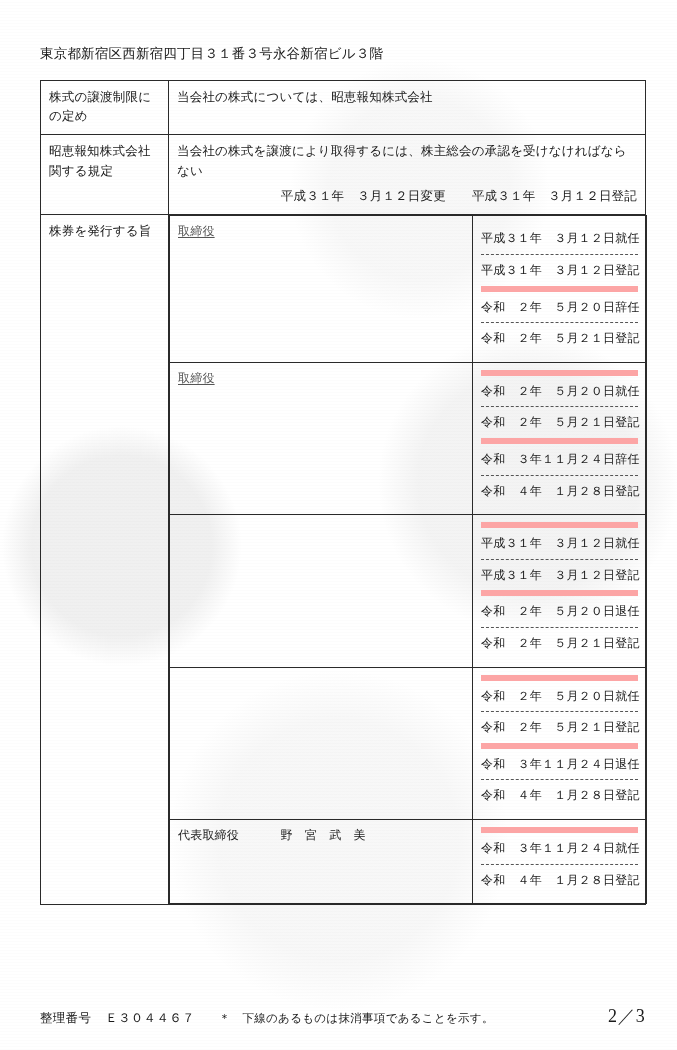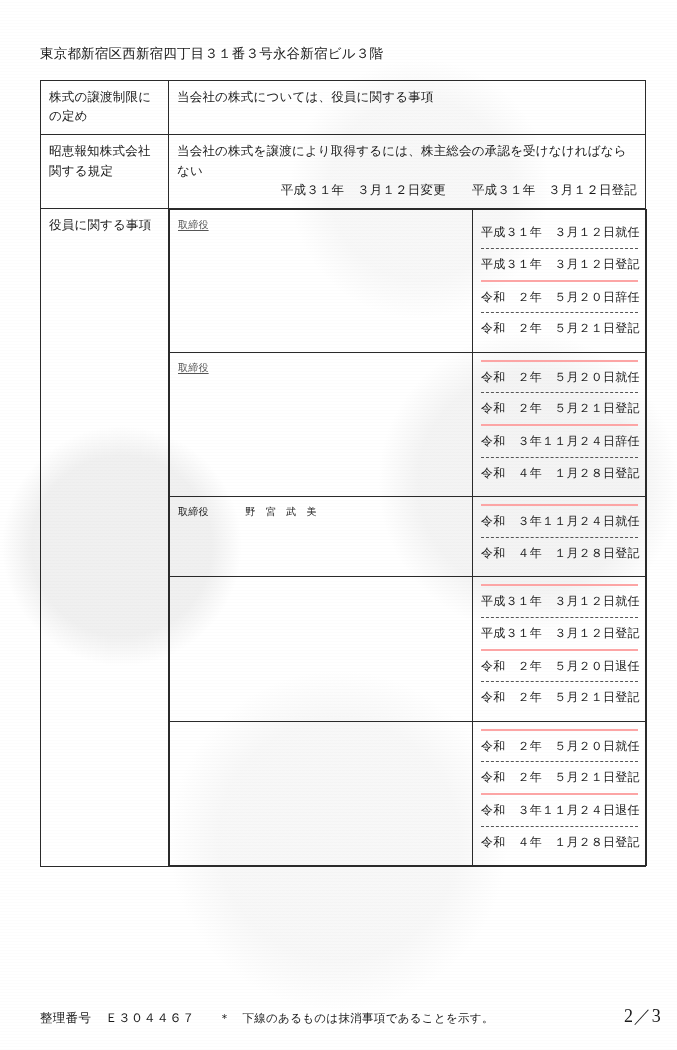--- a/index.html
+++ b/index.html
@@ -82,58 +82,60 @@
     table-layout: fixed;
   }
   .officer-table td {
     border: none;
     padding: 0;
   }
   .officer-name-cell {
     border-right: 1px solid #2a2a2a !important;
     vertical-align: top;
     padding: 8px 6px 10px 14px;
-    font-size: 10px;
+    font-size: 12px;
     letter-spacing: 1px;
     white-space: nowrap;
+    font-family: Liberation Mono, monospace;
   }
   .grp-sep { border-top: 1px solid #2a2a2a !important; }
   .dates-cell { padding: 0; vertical-align: top; }
   .date-row {
     padding: 6px 10px 6px 0;
     text-align: right;
     font-size: 12px;
     white-space: nowrap;
     letter-spacing: 0.2px;
   }
   .date-row.dashed-top { border-top: 1px dashed #555; }
-  .date-row.solid-top  { border-top: 2px solid #fca5a5; }
+  .date-row.solid-top  { border-top: 6px solid #fca5a5; }
 
   
   .cancelled {
     color: #555;
     text-decoration: underline;
     text-decoration-thickness: 1px;
     text-underline-offset: 2px;
   }
   .ghost {
     color: rgba(60,60,60,0.18);
   }
 
   .mod-line {
+    margin-top: 6px;
     text-align: right;
     white-space: nowrap;
     letter-spacing: 0.2px;
   }
   .mod-line .gap { display: inline-block; width: 26px; }
 
   .footer {
     position: absolute;
     left: 40px;
-    right: 16px;
+    right: 32px;
     bottom: 22px;
     display: flex;
     align-items: baseline;
     font-size: 12.5px;
     letter-spacing: 0.3px;
     z-index: 3;
   }
   .footer .seiri { white-space: nowrap; }
   .footer .note { margin-left: 24px; font-size: 11.5px; white-space: nowrap; }
   .footer .pageno { margin-left: auto; font-size: 18px; white-space: nowrap; }
@@ -156,40 +158,40 @@
       <col class="col-body">
       <col class="col-date">
     </colgroup>
     <tbody>
 
       <tr>
         <td class="label-cell">
           <div>株式の譲渡制限に</div>
           <div>の定め</div>
         </td>
-        <td colspan="2">当会社の株式については、役員に関する事項</td>
+        <td colspan="2">当会社の株式については、昭恵報知株式会社</td>
       </tr>
 
 
       <tr>
         <td class="label-cell">
           <div>昭恵報知株式会社</div>
           <div>関する規定</div>
         </td>
         <td colspan="2">
           <div>当会社の株式を譲渡により取得するには、株主総会の承認を受けなければなら</div>
           <div>ない</div>
           <div class="mod-line">
             <span>平成３１年　３月１２日変更</span><span class="gap"></span><span>平成３１年　３月１２日登記</span>
           </div>
         </td>
       </tr>
 
       <tr>
-        <td class="label-cell officer-label">役員に関する事項</td>
+        <td class="label-cell officer-label">株券を発行する旨</td>
         <td colspan="2" style="padding:0;">
           <table class="officer-table">
             <colgroup>
               <col style="width:303px">
               <col style="width:174px">
             </colgroup>
             <tbody>
 
               <tr>
                 <td class="officer-name-cell">
@@ -210,30 +212,20 @@
                   <span class="ghost"></span>
                 </td>
                 <td class="dates-cell">
                   <div class="date-row solid-top">令和　２年　５月２０日就任</div>
                   <div class="date-row dashed-top">令和　２年　５月２１日登記</div>
                   <div class="date-row solid-top">令和　３年１１月２４日辞任</div>
                   <div class="date-row dashed-top">令和　４年　１月２８日登記</div>
                 </td>
               </tr>
 
-              <tr>
-                <td class="officer-name-cell grp-sep">
-                  <span>取締役</span>
-                  <span style="display:inline-block;width:34px"></span><span>野　宮　武　美</span>
-                </td>
-                <td class="dates-cell">
-                  <div class="date-row solid-top">令和　３年１１月２４日就任</div>
-                  <div class="date-row dashed-top">令和　４年　１月２８日登記</div>
-                </td>
-              </tr>
 
               <tr>
                 <td class="officer-name-cell grp-sep">
                   <span class="ghost"></span>
                   <span class="ghost"></span>
                 </td>
                 <td class="dates-cell">
                   <div class="date-row solid-top">平成３１年　３月１２日就任</div>
                   <div class="date-row dashed-top">平成３１年　３月１２日登記</div>
                   <div class="date-row solid-top">令和　２年　５月２０日退任</div>
@@ -247,20 +239,30 @@
                   <span class="ghost"></span>
                 </td>
                 <td class="dates-cell">
                   <div class="date-row solid-top">令和　２年　５月２０日就任</div>
                   <div class="date-row dashed-top">令和　２年　５月２１日登記</div>
                   <div class="date-row solid-top">令和　３年１１月２４日退任</div>
                   <div class="date-row dashed-top">令和　４年　１月２８日登記</div>
                 </td>
               </tr>
 
+              <tr>
+                <td class="officer-name-cell grp-sep">
+                  <span>代表取締役</span>
+                  <span style="display:inline-block;width:34px"></span><span>野　宮　武　美</span>
+                </td>
+                <td class="dates-cell">
+                  <div class="date-row solid-top">令和　３年１１月２４日就任</div>
+                  <div class="date-row dashed-top">令和　４年　１月２８日登記</div>
+                </td>
+              </tr>
 
             </tbody>
           </table>
         </td>
       </tr>
 
     </tbody>
   </table>
 
 </div>

